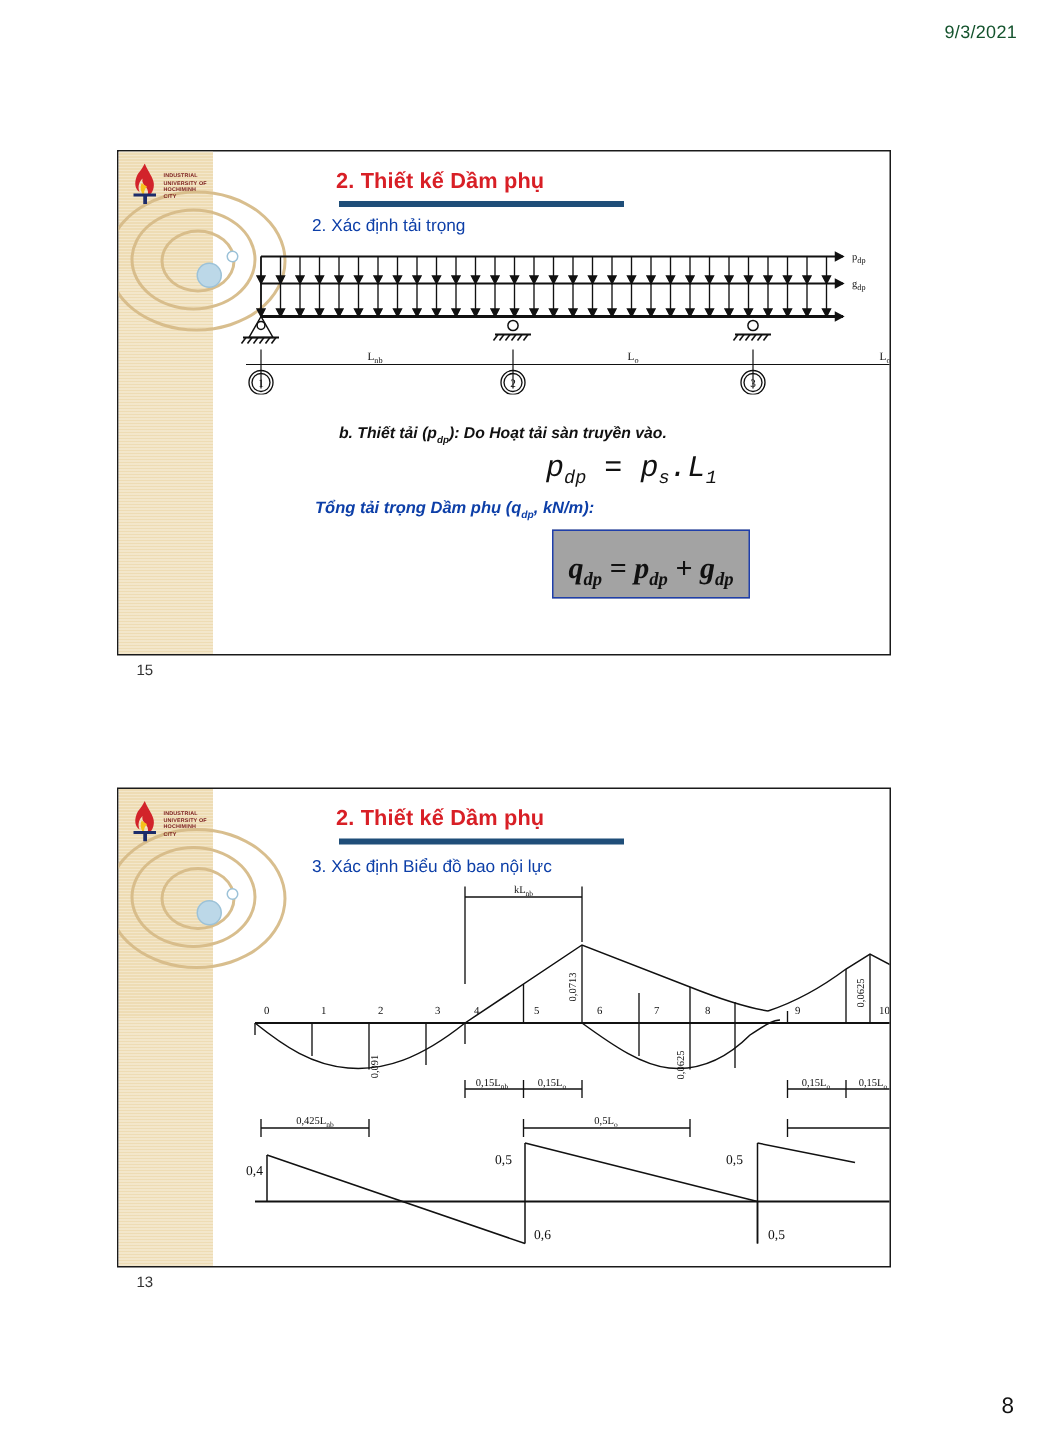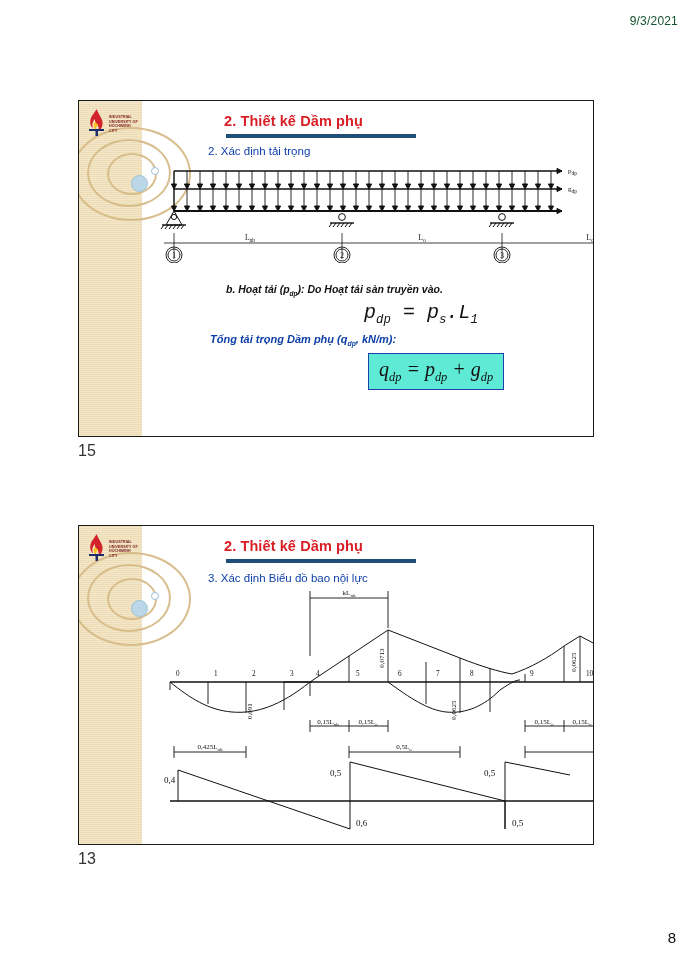--- a/index.html
+++ b/index.html
@@ -96,37 +96,38 @@
     font-style:italic;color:#111;white-space:nowrap;
   }
   #f-pdp{left:222px;top:200px;font-size:20px;font-family:Liberation Mono, monospace;}
   .txt-tong{
     position:absolute;left:68px;top:232px;
     font-size:11px;font-weight:bold;font-style:italic;color:#0d3fa8;
     white-space:nowrap;
   }
   .formula-box{
     position:absolute;left:226px;top:252px;
-    border:1.6px solid #1f3faa;padding:4px 10px 4px 10px;
-    background:#5eead4;
+    border:1.6px solid #1f3faa;padding:14px 10px 4px 10px;
+    background:#a3a3a3;
+    font-weight:bold;
   }
   #f-qdp{position:static;font-size:20px;}
   sub{font-size:.62em;}
   .it{font-style:italic;}
 
   
   .env-fig{position:absolute;left:18px;top:60px;width:470px;height:245px;}
   .env-fig svg{display:block;}
   .env-num{font-size:7.2px;font-family:"Liberation Serif",serif;fill:#111;}
   .env-val{font-size:7px;font-family:"Liberation Serif",serif;fill:#111;}
   .env-dim{font-size:7px;font-family:"Liberation Serif",serif;fill:#111;}
   .shear-val{font-size:9px;font-family:"Liberation Serif",serif;fill:#111;}
 
   .slide-num{
-    position:absolute;left:78px;font-size:16px;color:#333;
+    position:absolute;left:91px;font-size:10px;color:#333;
   }
   #num-15{top:442px;}
   #num-16{top:850px;}
 </style>
 </head>
 <body>
 
 <div class="page-date">9/3/2021</div>
 
 <div class="slide" id="slide-1">
@@ -363,21 +364,21 @@
         <text class="load-label" x="414" y="10">
           <tspan>p</tspan><tspan dy="2" font-size="5.5">dp</tspan>
         </text>
         <text class="load-label" x="414" y="28">
           <tspan>g</tspan><tspan dy="2" font-size="5.5">dp</tspan>
         </text>
       </svg>
     </div>
 
     <div class="txt-b">
-      <b><span>b. Hoạt tải (p</span><sub class="it">dp</sub><span>): Do Hoạt tải sàn truyền vào.</span></b>
+      <b><span>b. Thiết tải (p</span><sub class="it">dp</sub><span>): Do Hoạt tải sàn truyền vào.</span></b>
     </div>
 
     <div class="formula" id="f-pdp">
       <span>p</span><sub>dp</sub>
       <span>=</span>
       <span>p</span><sub>s</sub><span>.</span><span>L</span><sub>1</sub>
     </div>
 
     <div class="txt-tong">
       <span>Tổng tải trọng Dầm phụ (q</span><sub>dp</sub><span>, kN/m):</span>

